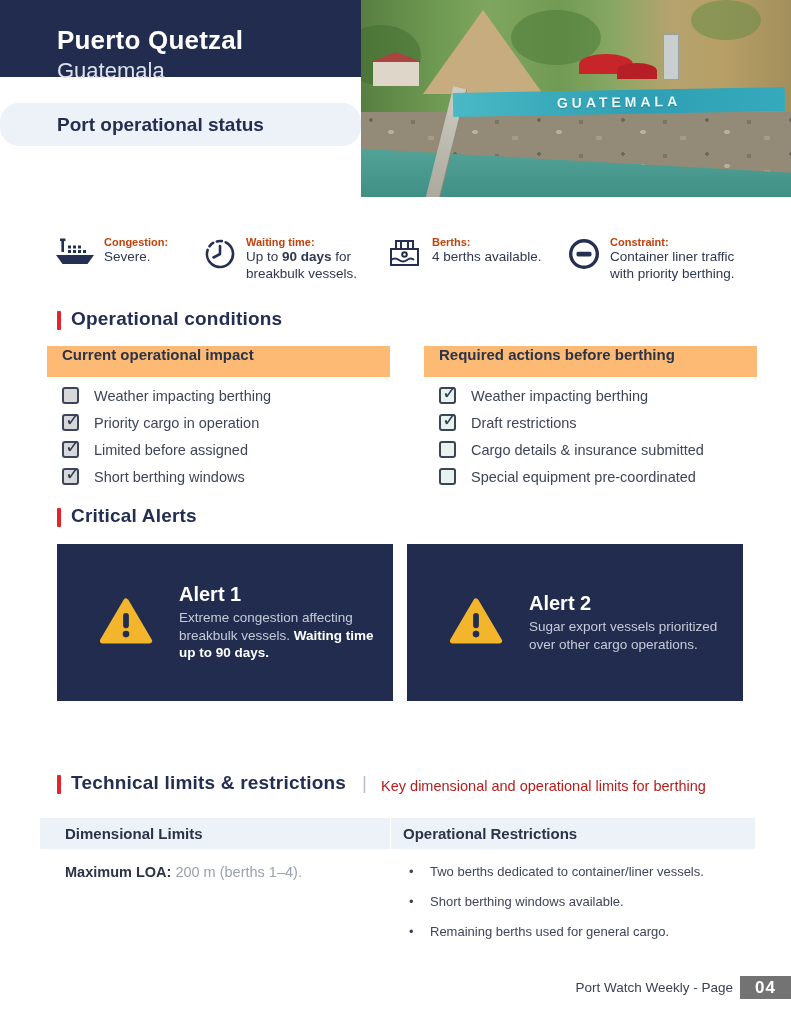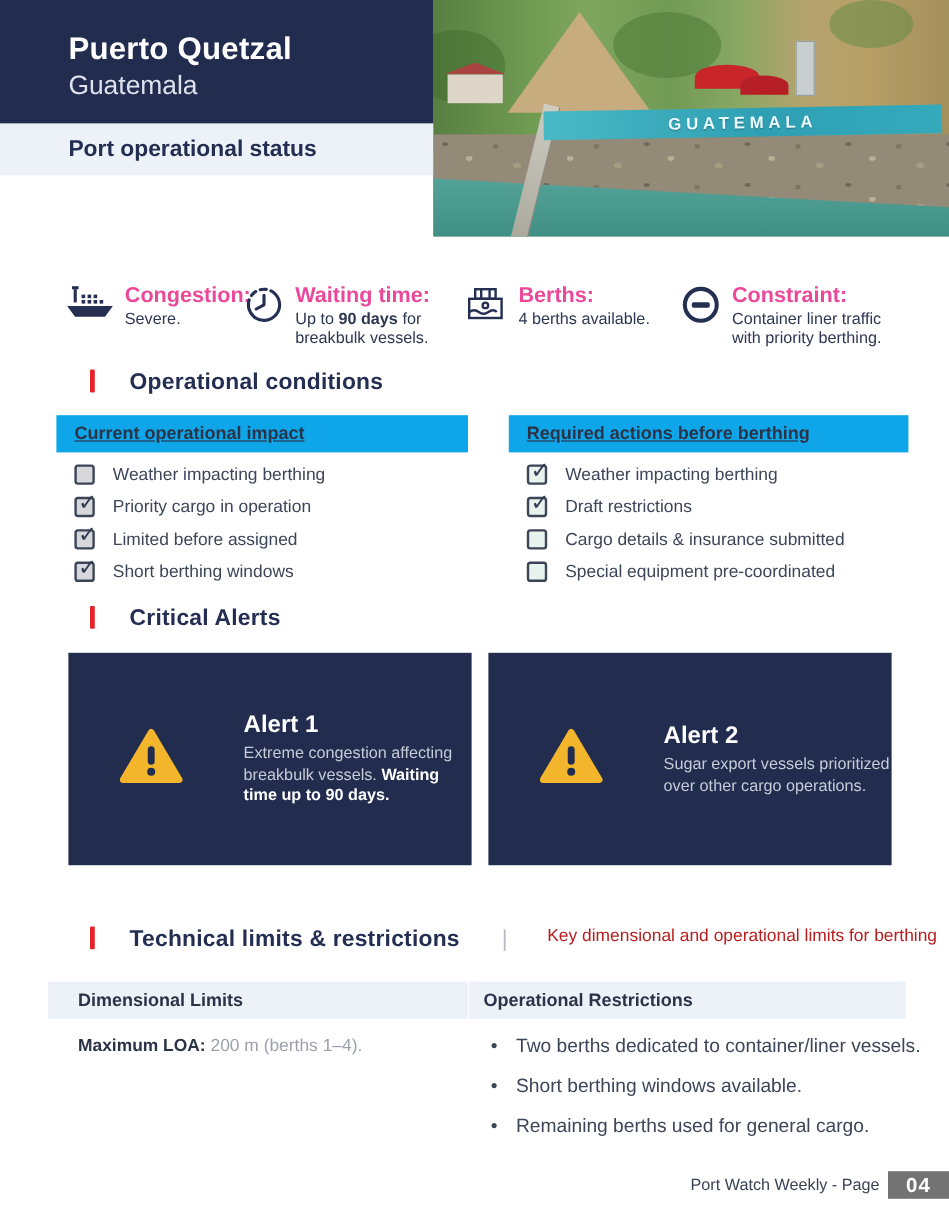--- a/index.html
+++ b/index.html
@@ -2,26 +2,26 @@
 <html><head>
 <meta charset="utf-8">
 <title>Port Watch Weekly</title>
 <style>
   * { margin:0; padding:0; box-sizing:border-box; }
   html,body { background:#ffffff; }
   body { font-family:"Liberation Sans","DejaVu Sans",sans-serif; color:#2e3752; }
   .page { position:relative; width:791px; height:1024px; background:#fff; overflow:hidden; }
 
   
-  .header-block { position:absolute; left:0; top:0; width:361px; height:103px;
+  .header-block { position:absolute; left:0; top:0; width:361px; height:77px;
                   background:#212c4e; padding:25px 20px 0 57px; }
   .header-block h1 { color:#ffffff; font-size:26px; font-weight:800; letter-spacing:.2px; }
   .header-block .country { color:#dde2ee; font-size:22px; font-weight:400; margin-top:2px; }
   .subheader { position:absolute; left:0; top:103px; width:361px; height:43px;
-               background:#edf1f8; display:flex; align-items:center; padding-left:57px; }
+               background:#edf1f8; display:flex; align-items:center; padding-left:57px;border-radius:19px; }
   .subheader span { color:#232e52; font-size:19px; font-weight:700; }
 
   
   .photo { position:absolute; left:361px; top:0; width:430px; height:197px; overflow:hidden; background:#7aa057; }
   .photo > div { position:absolute; }
   .ph-trees { left:0; top:0; width:100%; height:125px;
     background:linear-gradient(90deg,#587f42 0%,#6f9a52 18%,#7fa65e 30%,#719a54 46%,#86a763 58%,#b5a36e 72%,#b79f66 84%,#a38f5c 100%); }
   .ph-blob1 { left:150px; top:10px; width:90px; height:55px; background:#4d7a38; border-radius:50%; opacity:.55; }
   .ph-blob2 { left:330px; top:0px; width:70px; height:40px; background:#5d8a44; border-radius:50%; opacity:.5; }
   .ph-blob3 { left:-20px; top:25px; width:80px; height:60px; background:#3f6b2e; border-radius:50%; opacity:.5; }
@@ -49,63 +49,63 @@
     clip-path:polygon(0 18%,100% 58%,100% 100%,0 100%); }
   .ph-pier { left:78px; top:86px; width:13px; height:118px;
     background:linear-gradient(180deg,#cfccc2,#aaa79b); transform:rotate(14deg); box-shadow:1px 0 0 #8b887c; }
 
   
   .stats-row { position:absolute; top:236px; left:55px; width:710px; height:66px; }
   .stat { position:absolute; top:0; display:flex; align-items:flex-start; }
   .stat-icon { flex:none; margin-top:1px; }
   .stat-icon svg { display:block; }
   .stat-text { margin-left:9px; }
-  .stat-title { font-size:18px; font-weight:700; color:#ec4899; line-height:1.22; }
+  .stat-title { font-size:11px; font-weight:700; color:#c2410c; line-height:1.22; }
   .stat-line { font-size:13.5px; color:#2e3752; line-height:1.22; }
 
   
-  .section-title { position:absolute; left:75px; display:flex; align-items:flex-start;gap:19px; }
+  .section-title { position:absolute; left:57px; display:flex; align-items:flex-end; }
   .red-bar { display:inline-block; width:4px; height:19px; background:#e5232b; border-radius:1px; margin-right:10px; }
   .section-title .t { font-size:19px; font-weight:800; color:#232e52; letter-spacing:.2px; }
   .section-title .sep { color:#b6bcca; font-size:19px; font-weight:400; margin:0 14px 0 16px; }
   .section-title .sub { font-size:14.5px; font-weight:400; color:#b91c1c; }
 
   
   .col { position:absolute; top:346px; }
   .col-left { left:47px; width:343px; }
   .col-right { left:424px; width:333px; }
-  .col-header { height:31px; background:#0ea5e9; display:flex; align-items:center; padding-left:15px;text-decoration:underline; }
+  .col-header { height:31px; background:#fdba74; display:flex; padding-left:15px; }
   .col-header span { font-size:15px; font-weight:700; color:#2b3347; }
   .check-row { display:flex; align-items:flex-end; gap:15px; padding-left:15px; margin-top:10px; height:17px; }
   .checkbox { flex:none; width:17px; height:17px; border:2px solid #3c4458; border-radius:3px; position:relative; }
   .checkbox.gray { background:#d6d8dc; }
   .checkbox.mint { background:#e8f3ed; }
   .checkbox.checked::after { content:"\2713"; position:absolute; left:1px; top:-8px;
     font-size:19px; font-weight:700; color:#343c52; }
   .check-label { font-size:14.5px; color:#3d4559; }
 
   
   .alerts { position:absolute; top:544px; left:57px; width:686px; display:flex; gap:14px; }
-  .alert-card { flex:1; height:177px; background:#212c4e; display:flex; align-items:center; padding-left:42px;gap:24px; }
+  .alert-card { flex:1; height:157px; background:#212c4e; display:flex; align-items:center; padding-left:42px; }
   .warn-icon { flex:none; }
   .alert-text { margin-left:26px; }
   .alert-title { color:#ffffff; font-size:20px; font-weight:800; margin-bottom:3px; }
   .alert-body { color:#c6cbd8; font-size:13.5px; line-height:1.3; max-width:224px; }
   .alert-body b { color:#ffffff; }
 
   
   .tech-strip { position:absolute; top:818px; height:31px; background:#edf1f8; display:flex; align-items:center; }
   .tech-strip.left { left:40px; width:350px; padding-left:25px; }
   .tech-strip.right { left:391px; width:364px; padding-left:12px; }
   .tech-strip span { font-size:15px; font-weight:700; color:#2b3347; }
   .tech-left-content { position:absolute; top:864px; left:65px; font-size:14.5px; }
   .tech-left-content b { color:#2b3347; font-weight:700;margin-top:24px; }
   .tech-left-content .muted { color:#9ba1ad; }
   .tech-bullets { position:absolute; top:864px; left:407px; list-style:none; }
-  .tech-bullets li { position:relative; padding-left:23px; margin-bottom:15px; font-size:16px; color:#3d4559; }
+  .tech-bullets li { position:relative; padding-left:23px; margin-bottom:15px; font-size:13px; color:#3d4559; }
   .tech-bullets li::before { content:"\2022"; position:absolute; left:2px; top:0; color:#3d4559; }
 
   
   .footer { position:absolute; top:976px; left:0; right:0; display:flex; justify-content:flex-end; align-items:center; }
   .footer-label { font-size:13.5px; color:#3a4254; margin-right:7px; }
   .page-badge { width:51px; height:23px; background:#737373; color:#fff; font-size:17px; font-weight:700;
     letter-spacing:1px; display:flex; align-items:center; justify-content:center; }
 </style>
 </head>
 <body>

